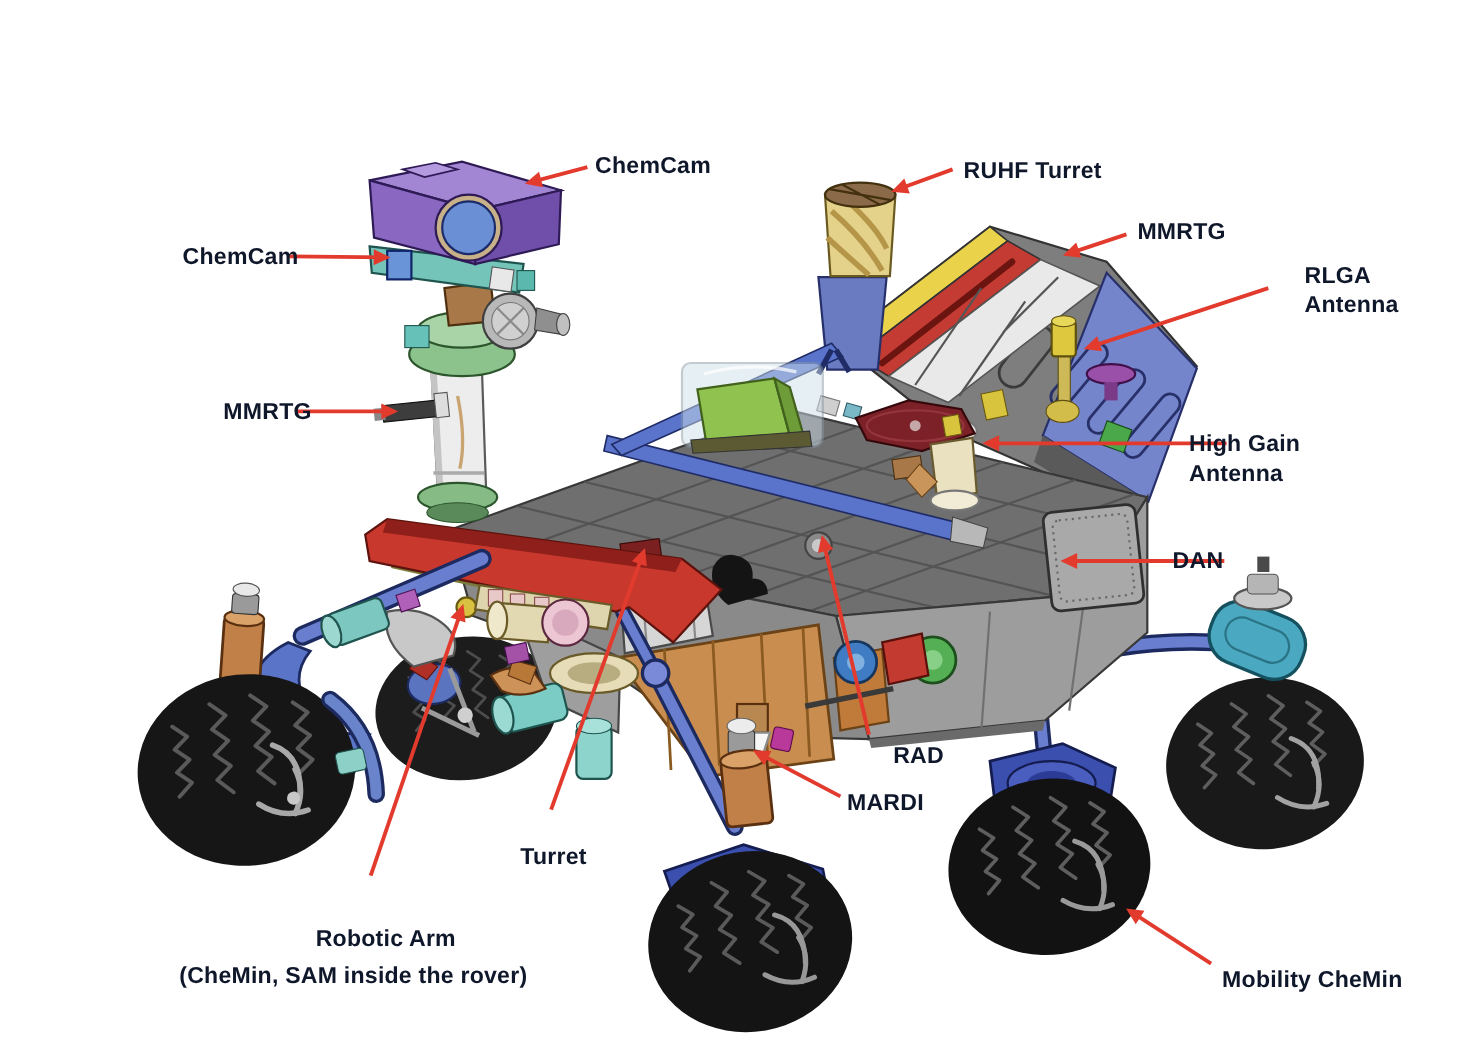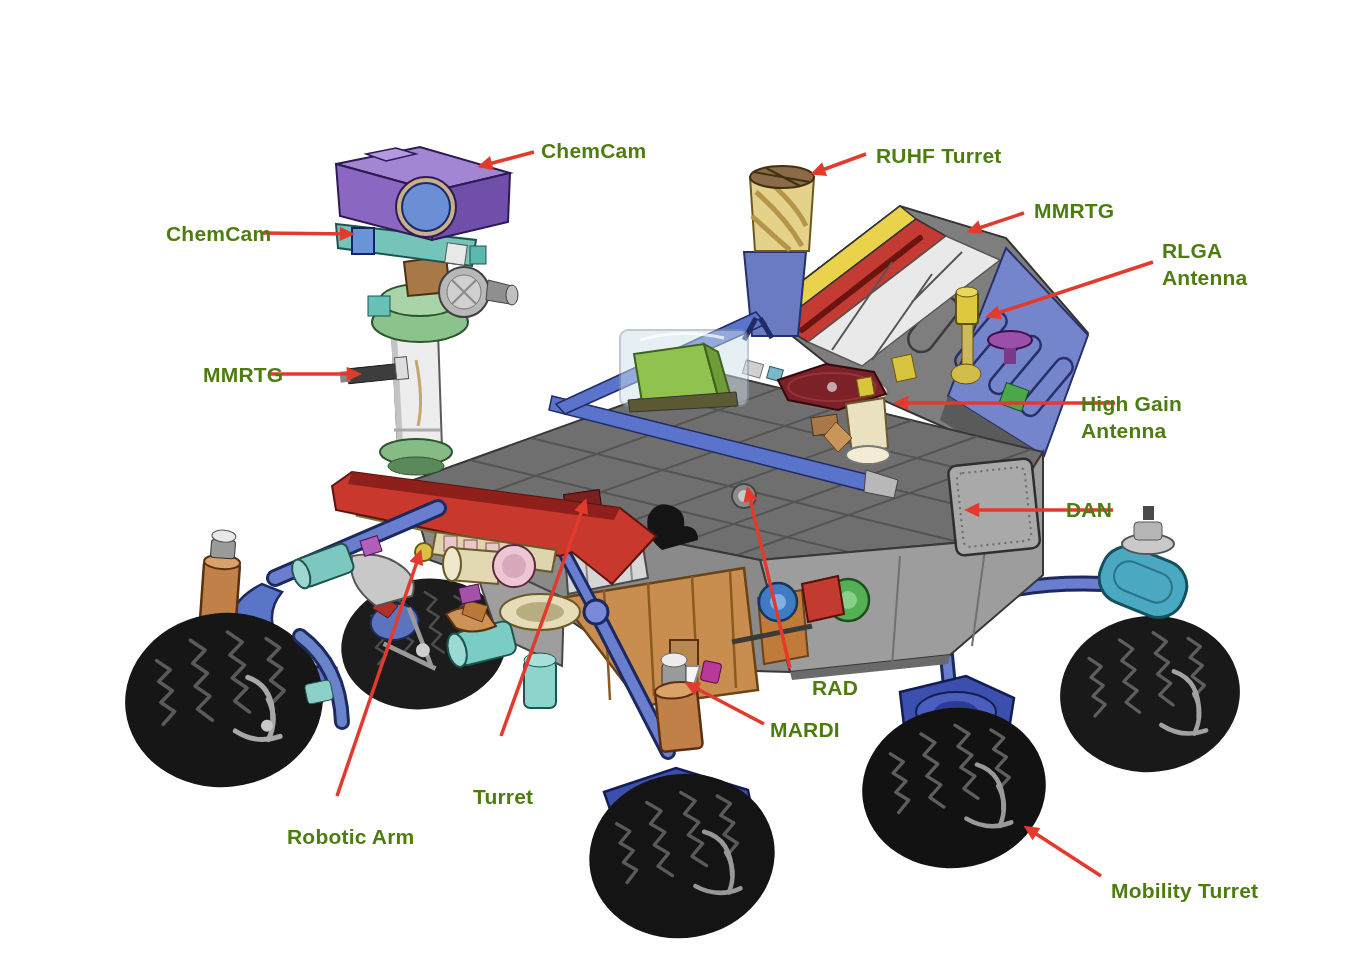--- a/index.html
+++ b/index.html
@@ -1,19 +1,19 @@
 <!DOCTYPE html>
 <html><head>
 <meta charset="utf-8">
 <style>
   html,body{margin:0;padding:0;background:#fff;}
   .stage{position:relative;width:1345px;height:960px;background:#ffffff;overflow:hidden;
          font-family:"Liberation Sans", sans-serif;}
   .stage svg{position:absolute;left:0;top:0;}
-  .lbl{position:absolute;font-weight:bold;font-size:21px;line-height:27px;color:#4d7c0f;
+  .lbl{position:absolute;font-weight:bold;font-size:21px;line-height:27px;color:#0f172a;
        white-space:pre-line;letter-spacing:.2px;}
   .arrows{pointer-events:none;}
 </style>
 </head>
 <body>
 
 <div class="stage">
 
   <svg class="art" width="1345" height="960" viewBox="0 0 1345 960">
     <defs>
@@ -320,26 +320,27 @@
       <line x1="764" y1="724" x2="688" y2="684" marker-end="url(#ah)"></line>
       <line x1="501" y1="736" x2="585" y2="502" marker-end="url(#ah)"></line>
       <line x1="337" y1="796" x2="420" y2="553" marker-end="url(#ah)"></line>
       <line x1="1101" y1="876" x2="1027" y2="828" marker-end="url(#ah)"></line>
     </g>
   </svg>
 
   <div class="lbl" style="left:541px;top:137px">ChemCam</div>
   <div class="lbl" style="left:876px;top:142px">RUHF Turret</div>
   <div class="lbl" style="left:1034px;top:197px">MMRTG</div>
-  <div class="lbl" style="left:1162px;top:237px">RLGA
+  <div class="lbl" style="left:1186px;top:237px">RLGA
 Antenna</div>
   <div class="lbl" style="left:166px;top:220px">ChemCam</div>
   <div class="lbl" style="left:203px;top:361px">MMRTG</div>
   <div class="lbl" style="left:1081px;top:390px">High Gain
 Antenna</div>
   <div class="lbl" style="left:1066px;top:496px">DAN</div>
   <div class="lbl" style="left:812px;top:674px">RAD</div>
   <div class="lbl" style="left:770px;top:716px">MARDI</div>
-  <div class="lbl" style="left:473px;top:783px">Turret</div>
-  <div class="lbl" style="left:287px;top:823px">Robotic Arm</div>
-  <div class="lbl" style="left:1111px;top:877px">Mobility Turret</div>
+  <div class="lbl" style="left:473px;top:765px">Turret</div>
+  <div class="lbl" style="left:287px;top:840px">Robotic Arm</div>
+  <div class="lbl" style="left:1111px;top:877px">Mobility CheMin</div>
+  <div class="lbl" style="left:163px;top:874px">(CheMin, SAM inside the rover)</div>
 
 </div>
 
 </body></html>

